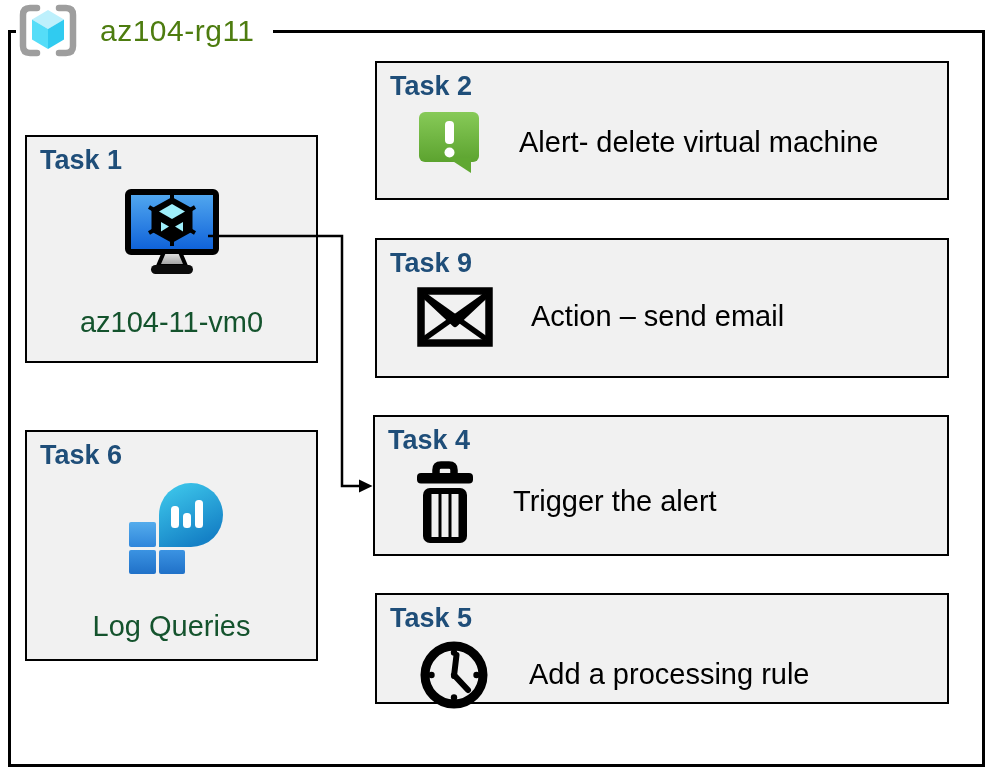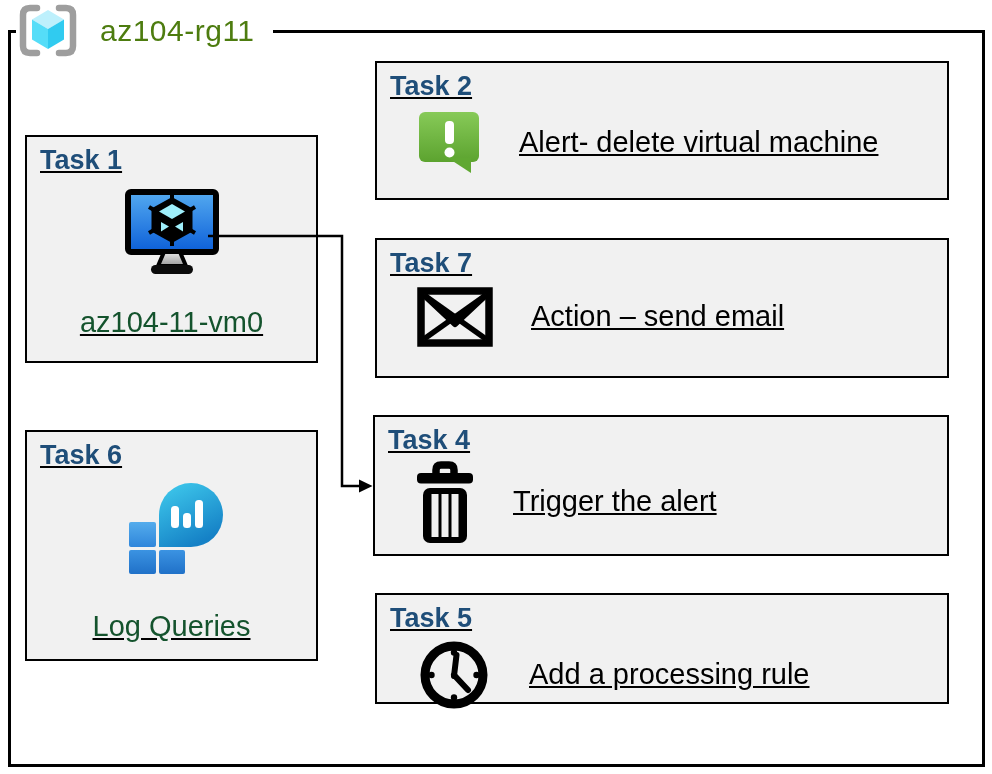--- a/index.html
+++ b/index.html
@@ -15,21 +15,21 @@
   .rg-label{
     position:absolute;left:16px;top:3px;display:flex;align-items:center;
     gap:20px;background:#fff;padding:0 18px 0 0;z-index:5;
   }
   .rg-title{
     font-size:30px;color:#4d7c0f;white-space:nowrap;letter-spacing:0.5px;
   }
   
   .task-box{
     position:absolute;background:#f1f1f1;border:2.5px solid #000;
-    box-sizing:border-box;z-index:2;text-decoration:underline;
+    box-sizing:border-box;z-index:2;
   }
   .task-header{
     font-size:27px;font-weight:bold;color:#1f4e79;
     padding:7px 0 0 13px;line-height:1.25;
   }
   .task-row{
     display:flex;align-items:center;padding-left:40px;gap:38px;margin-top:6px;
   }
   .task-text{
     font-size:29px;color:#000000;white-space:nowrap;
@@ -149,21 +149,21 @@
         <polygon points="31,48 54,48 54,63" fill="#60A832"></polygon>
         <rect x="28" y="11" width="9" height="23" rx="4" fill="#fff"></rect>
         <circle cx="32.5" cy="42.5" r="5" fill="#fff"></circle>
       </svg>
     </span>
     <span class="task-text">Alert- delete virtual machine</span>
   </div>
 </div>
 
 <div class="task-box" id="task3">
-  <div class="task-header">Task 7</div>
+  <div class="task-header">Task 9</div>
   <div class="task-row">
     <span>
       <svg class="icon" width="76" height="60" viewBox="0 0 76 60">
         <rect x="4" y="4" width="68" height="52" fill="none" stroke="#000" stroke-width="7.5"></rect>
         <path d="M7 52 L69 8" stroke="#000" stroke-width="5.5" fill="none"></path>
         <path d="M7 8 L69 52" stroke="#000" stroke-width="5.5" fill="none"></path>
         <path d="M7 8 L38 37 L69 8" stroke="#000" stroke-width="6" fill="none" stroke-linejoin="round"></path>
       </svg>
     </span>
     <span class="task-text">Action – send email</span>

